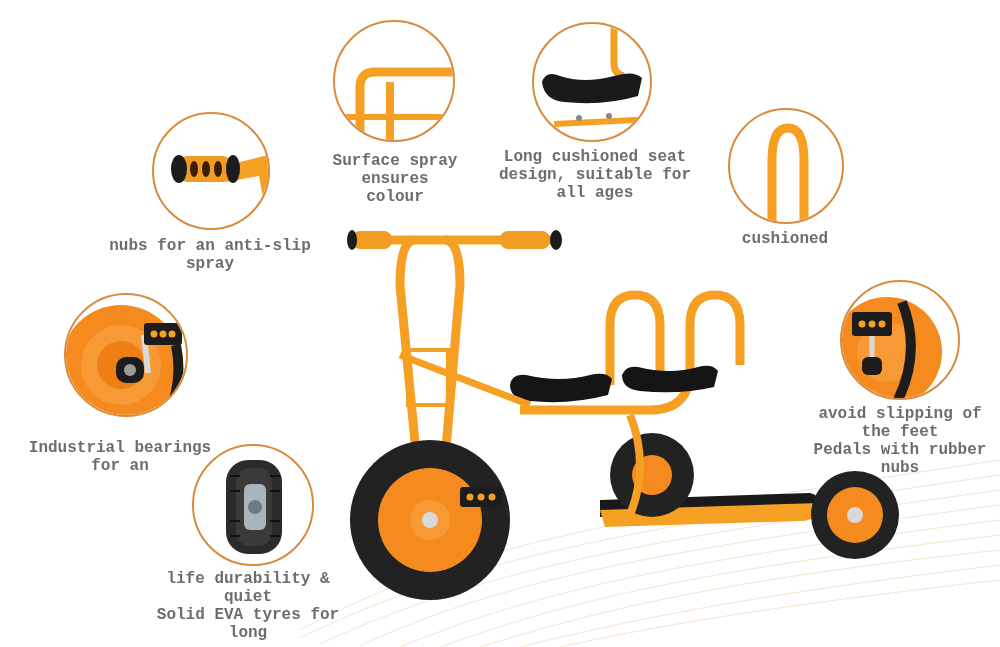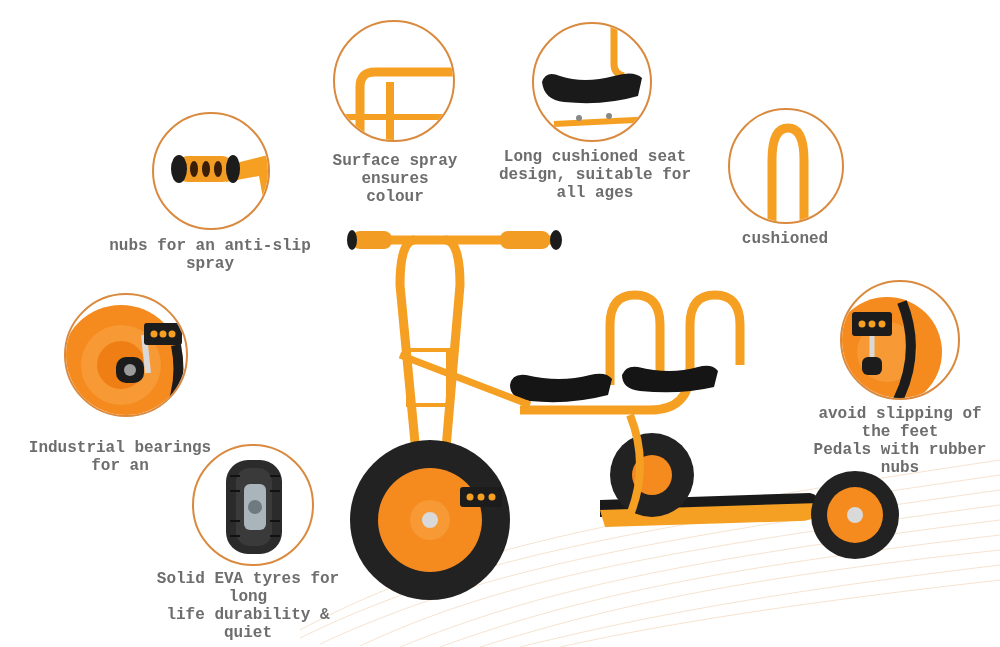--- a/index.html
+++ b/index.html
@@ -127,22 +127,22 @@
         <path d="M36 75 L46 75"></path>
         <path d="M36 90 L46 90"></path>
       <path d="M76 30 L86 30"></path>
         <path d="M76 45 L86 45"></path>
         <path d="M76 75 L86 75"></path>
         <path d="M76 90 L86 90"></path>
     </g>
   </svg>
 </div>
 <div class="label" style="left:153px;top:570px;width:190px;">
+  <div>life durability &amp; quiet</div>
   <div>Solid EVA tyres for long</div>
-  <div>life durability &amp; quiet</div>
 </div>
 
 <div style="position:absolute;left:330px;top:225px;width:580px;height:420px;">
   <svg width="580" height="420" viewBox="0 0 580 420">
 
     <path d="M270 275 L480 268 Q490 270 490 280 L270 292 Z" fill="#1a1a1a"></path>
     <path d="M270 285 L490 278 L490 290 Q480 296 470 296 L275 302 Z" fill="#f5a023"></path>
 
     <circle cx="322" cy="250" r="42" fill="#222"></circle>
     <circle cx="322" cy="250" r="20" fill="#f58a1e"></circle>

